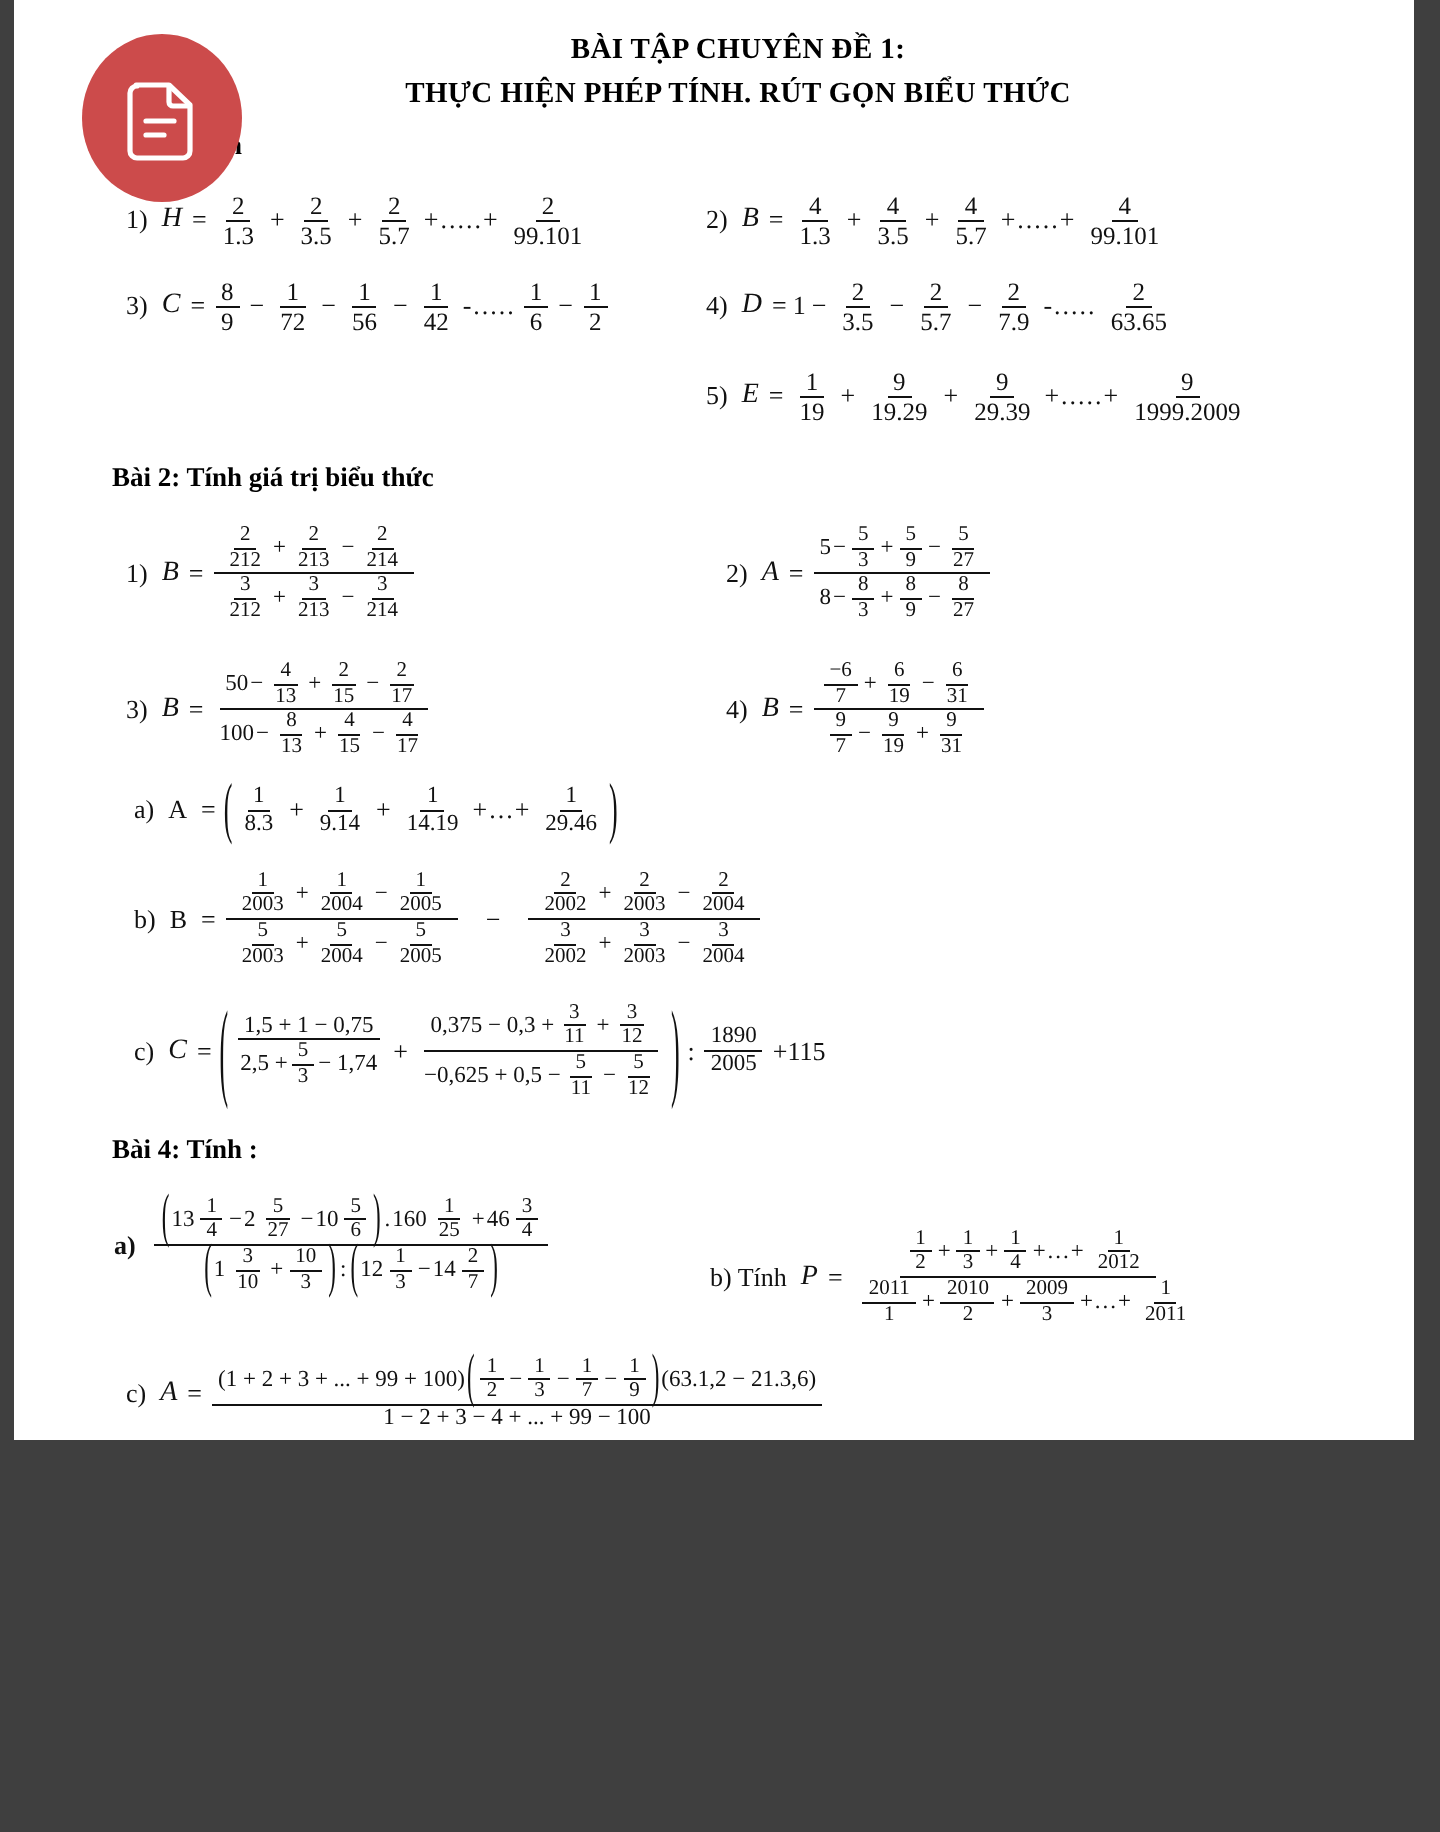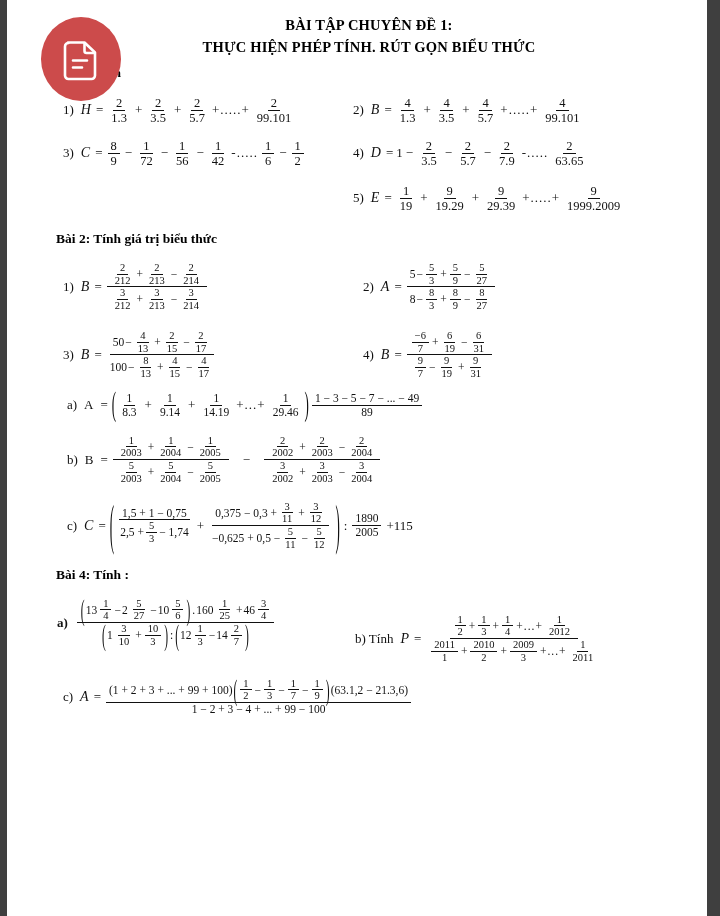--- a/index.html
+++ b/index.html
@@ -11,21 +11,21 @@
     width: 720px;
     height: 916px;
     font-family: "Liberation Serif", "DejaVu Serif", serif;
     overflow: hidden;
   }
   .page {
     position: absolute;
     left: 6px;
     top: 0;
     width: 703px;
-    height: 916px;
+    height: 720px;
     background: #ffffff;
     border-left: 1px solid #3f3f3f;
     border-right: 2px solid #3f3f3f;
     box-sizing: border-box;
     overflow: hidden;
   }
   .inner {
     position: relative;
     padding: 14px 10px 0 34px;
   }
@@ -507,24 +507,20 @@
               <span class="d">14.19</span>
             </span>
         <span class="op dots">+...+</span>
         <span class="frac fs-2">
               <span class="n">1</span>
               <span class="d">29.46</span>
             </span>
       </span>
       <span class="pr">)</span>
     </span>
-    <span class="frac fs-2">
-          <span class="n">1 − 3 − 5 − 7 − ... − 49</span>
-          <span class="d">89</span>
-        </span>
   </div>
 
   <div class="mathline" style="margin-left:26px;margin-top:16px">
     <span class="num-label">b)</span>
     <span style="margin-right:4px">B</span>
     <span class="op">=</span>
     <span class="frac fs-2">
       <span class="n">
         <span class="frac fs-3">
               <span class="n">1</span>

